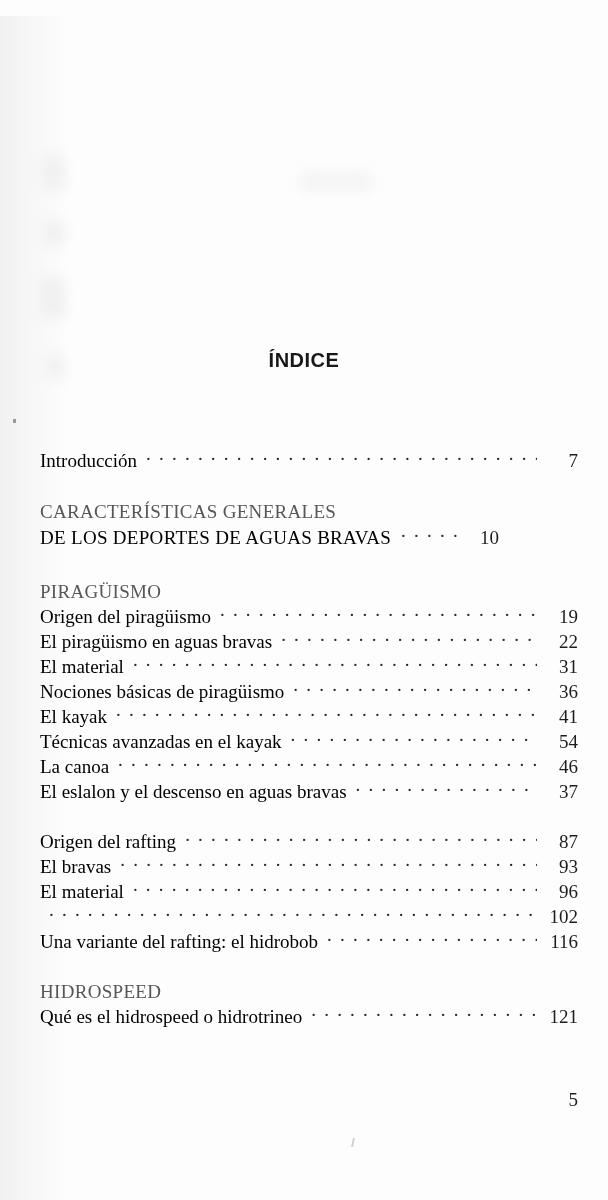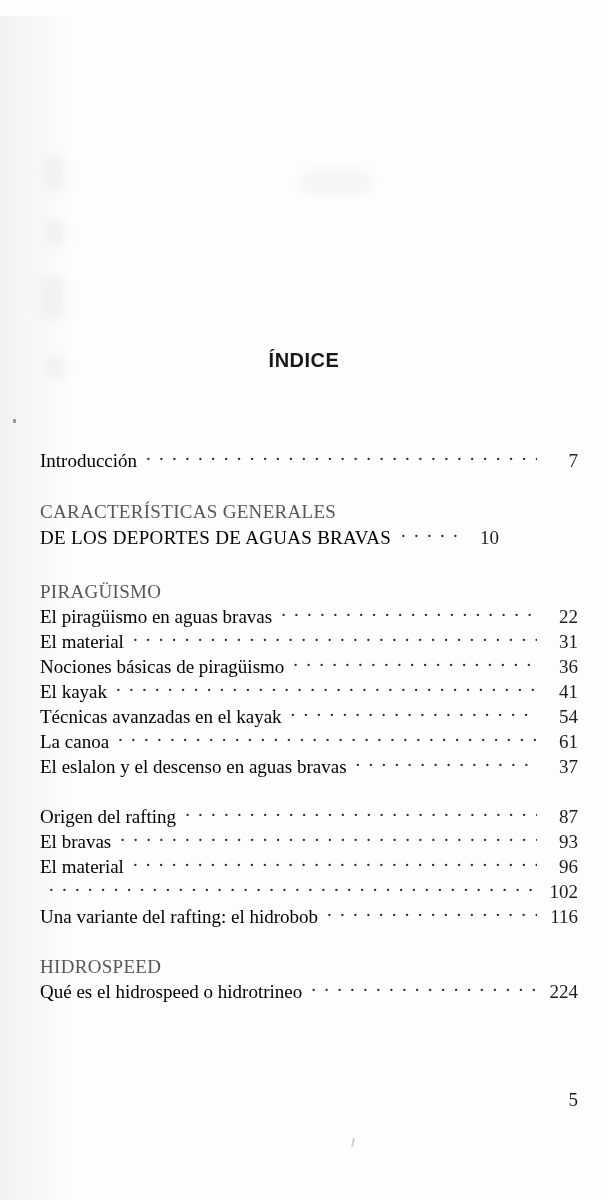--- a/index.html
+++ b/index.html
@@ -184,20 +184,25 @@
         <span class="leader"></span>
         <span class="page-num">10</span>
       </div>
     </div>
 
     <div class="gap-md"></div>
 
     <div class="section-head caps fade-first">PIRAGÜISMO</div>
 
     <div class="row">
+      <span class="label fade-first">Origen del piragüismo</span>
+      <span class="leader"></span>
+      <span class="page-num">19</span>
+    </div>
+    <div class="row">
       <span class="label fade-first">El piragüismo en aguas bravas</span>
       <span class="leader"></span>
       <span class="page-num">22</span>
     </div>
     <div class="row">
       <span class="label fade-first">El material</span>
       <span class="leader"></span>
       <span class="page-num">31</span>
     </div>
     <div class="row">
@@ -211,21 +216,21 @@
       <span class="page-num">41</span>
     </div>
     <div class="row">
       <span class="label fade-first">Técnicas avanzadas en el kayak</span>
       <span class="leader"></span>
       <span class="page-num">54</span>
     </div>
     <div class="row">
       <span class="label fade-first">La canoa</span>
       <span class="leader"></span>
-      <span class="page-num">61</span>
+      <span class="page-num">46</span>
     </div>
     <div class="row">
       <span class="label fade-first">El eslalon y el descenso en aguas bravas</span>
       <span class="leader"></span>
       <span class="page-num">37</span>
     </div>
 
     <div class="gap-md"></div>
 
 
@@ -254,20 +259,20 @@
       <span class="page-num">116</span>
     </div>
 
     <div class="gap-md"></div>
 
     <div class="section-head caps fade-first">HIDROSPEED</div>
 
     <div class="row">
       <span class="label fade-first">Qué es el hidrospeed o hidrotrineo</span>
       <span class="leader"></span>
-      <span class="page-num">224</span>
+      <span class="page-num">121</span>
     </div>
 
   </div>
 
   <div class="folio">5</div>
 
 </div>
 
 </body></html>

